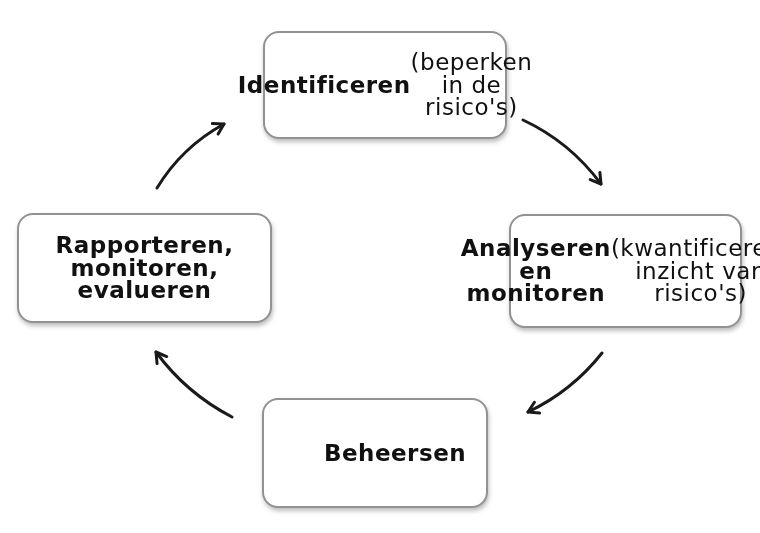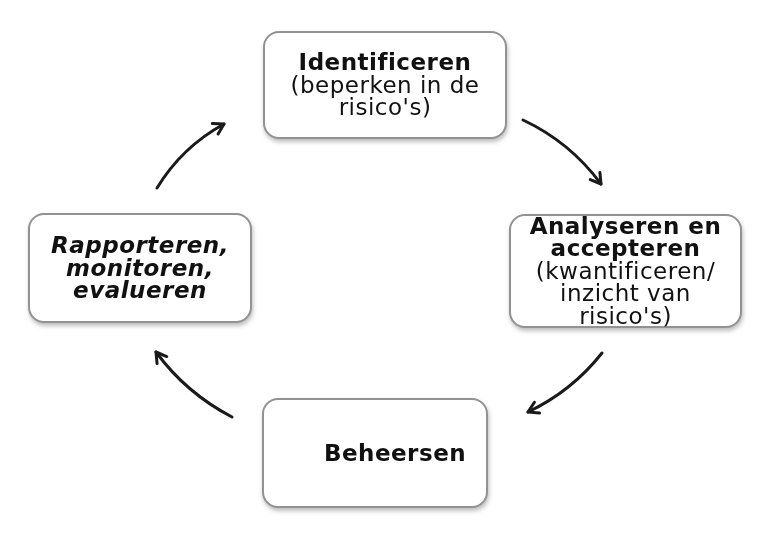--- a/index.html
+++ b/index.html
@@ -31,41 +31,40 @@
     fill: none;
   }
   .node {
     position: absolute;
     box-sizing: border-box;
     background: var(--node-fill, #ffffff);
     border: 2px solid var(--node-border, #929292);
     border-radius: 16px;
     box-shadow: 1px 3px 4px rgba(110, 110, 110, 0.45);
     display: flex;
-    flex-direction: column;
     align-items: center;
     justify-content: center;
     text-align: center;
     color: var(--text, #111111);
     font-size: 23px;
     line-height: 22.5px;
     letter-spacing: 0.5px;
     padding: 2px 8px;
   }
   .node-title {
     font-weight: bold;
     white-space: pre-line;
   }
   .node-sub {
     white-space: pre-line;
   }
   #node-top    { left: 263px; top: 31px;  width: 244px; height: 108px; }
   #node-right  { left: 509px; top: 214px; width: 233px; height: 114px; }
   #node-bottom { left: 262px; top: 398px; width: 226px; height: 110px; padding-left: 48px; }
-  #node-left   { left: 28px;  top: 213px; width: 224px; height: 110px; font-style: italic; }
+  #node-left   { left: 17px;  top: 213px; width: 255px; height: 110px; }
 </style>
 </head>
 <body>
 
 <div class="canvas">
 
   <svg class="arrows" width="760" height="533" viewBox="0 0 760 533">
     <defs>
       <marker id="ah" markerUnits="userSpaceOnUse" markerWidth="20" markerHeight="20" refX="13" refY="9" orient="auto">
         <path class="ah" d="M3,3 L13,9 L3,15" stroke-width="3" stroke-linejoin="round" stroke-linecap="round" fill="none"></path>
@@ -78,21 +77,21 @@
   </svg>
 
   <div class="node" id="node-top">
     <div class="node-title">Identificeren</div>
     <div class="node-sub">(beperken in de
 risico's)</div>
   </div>
 
   <div class="node" id="node-right">
     <div class="node-title">Analyseren en
-accepteren</div>
+monitoren</div>
     <div class="node-sub">(kwantificeren/
 inzicht van
 risico's)</div>
   </div>
 
   <div class="node" id="node-bottom">
     <div class="node-title">Beheersen</div>
   </div>
 
   <div class="node" id="node-left">

